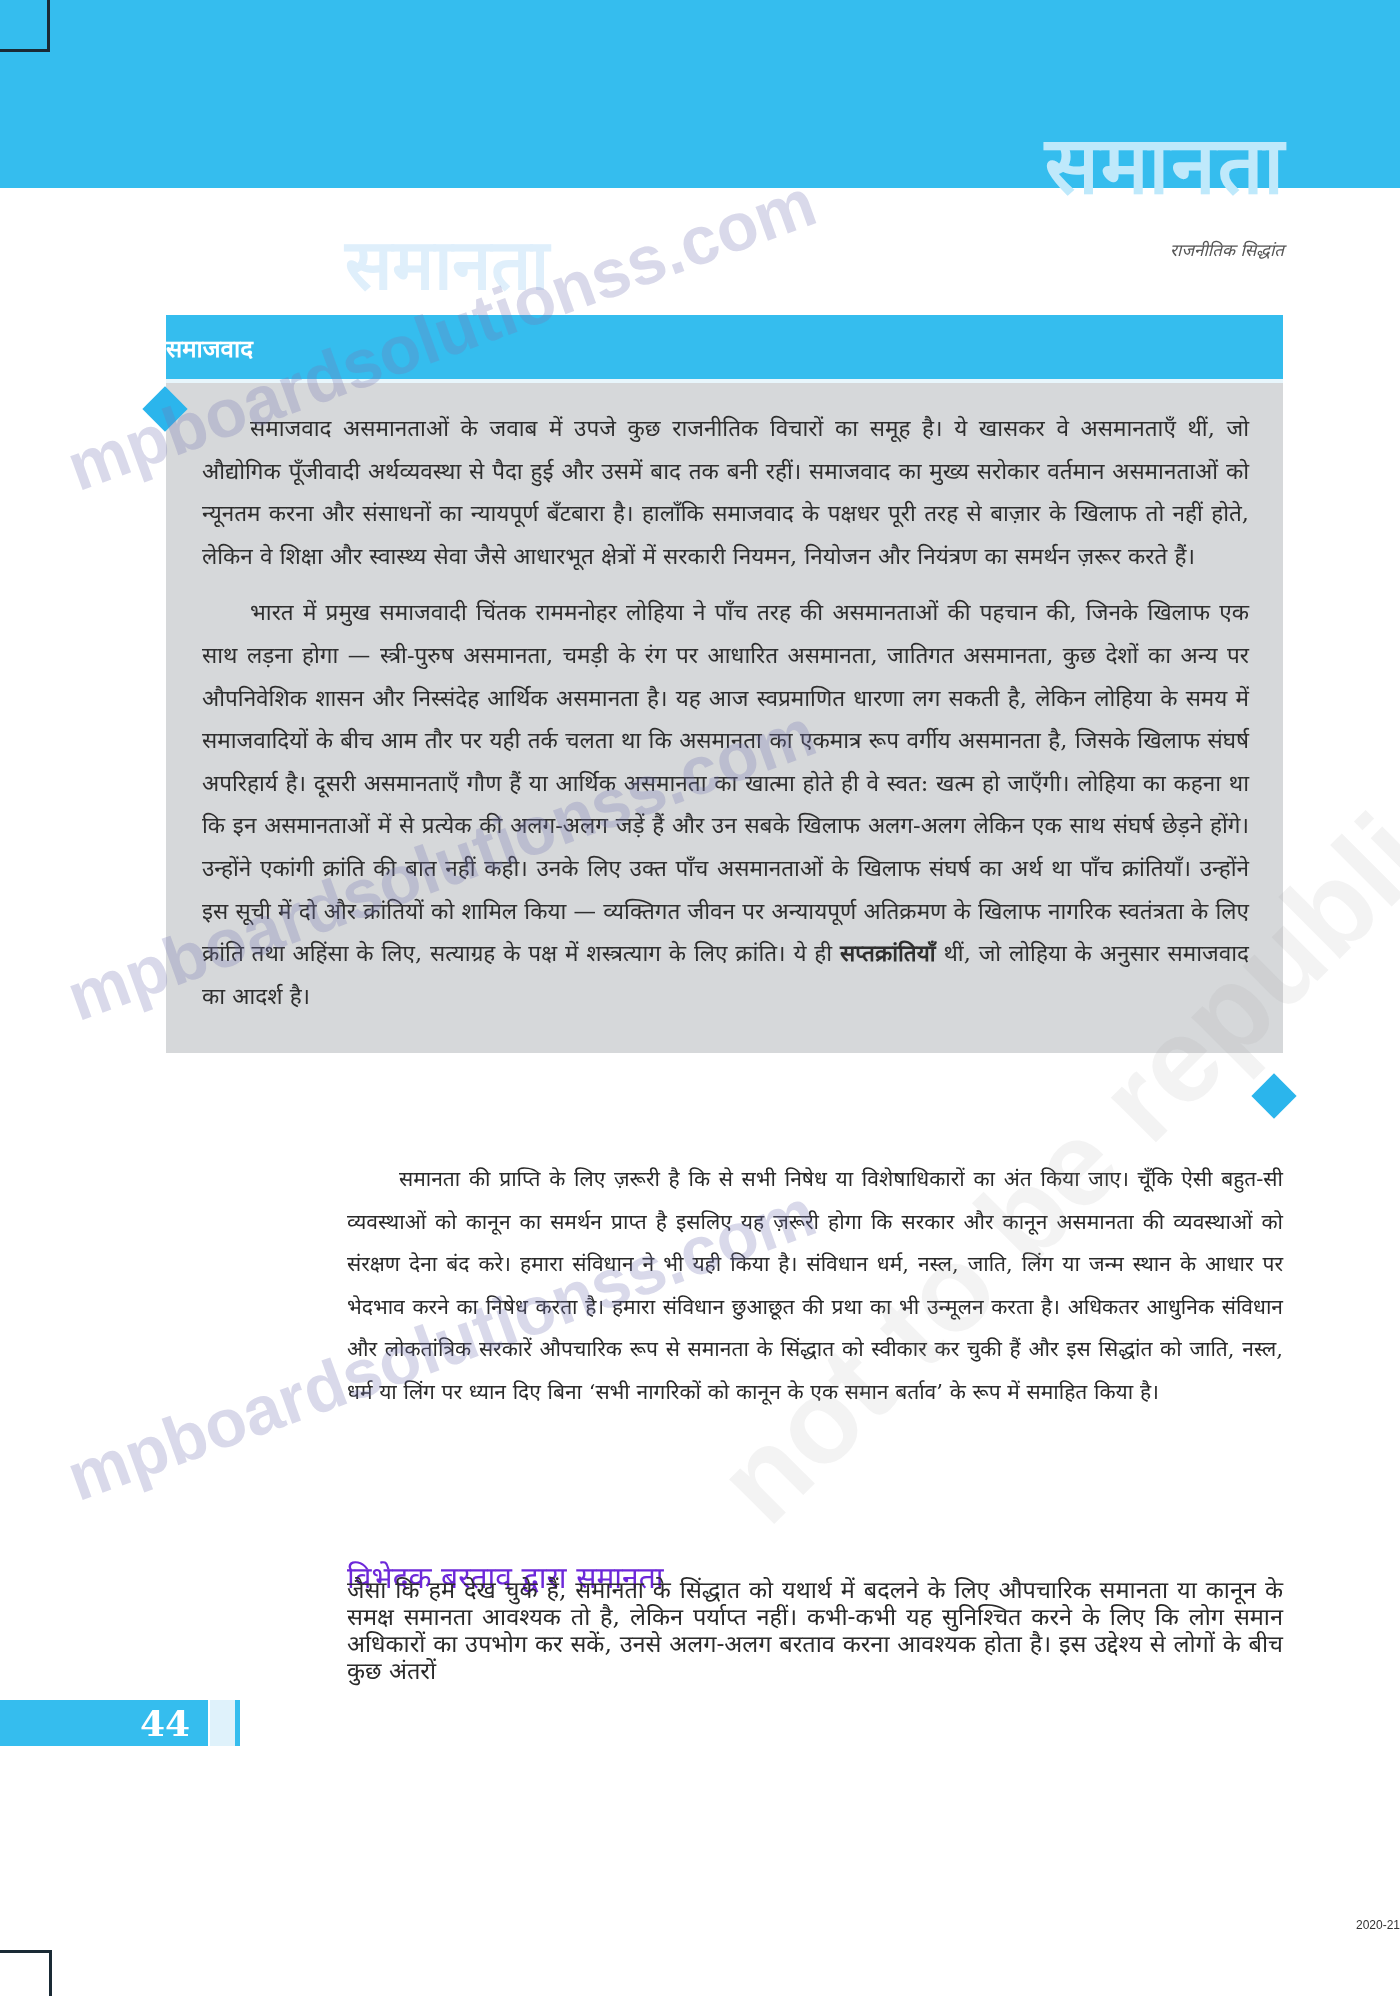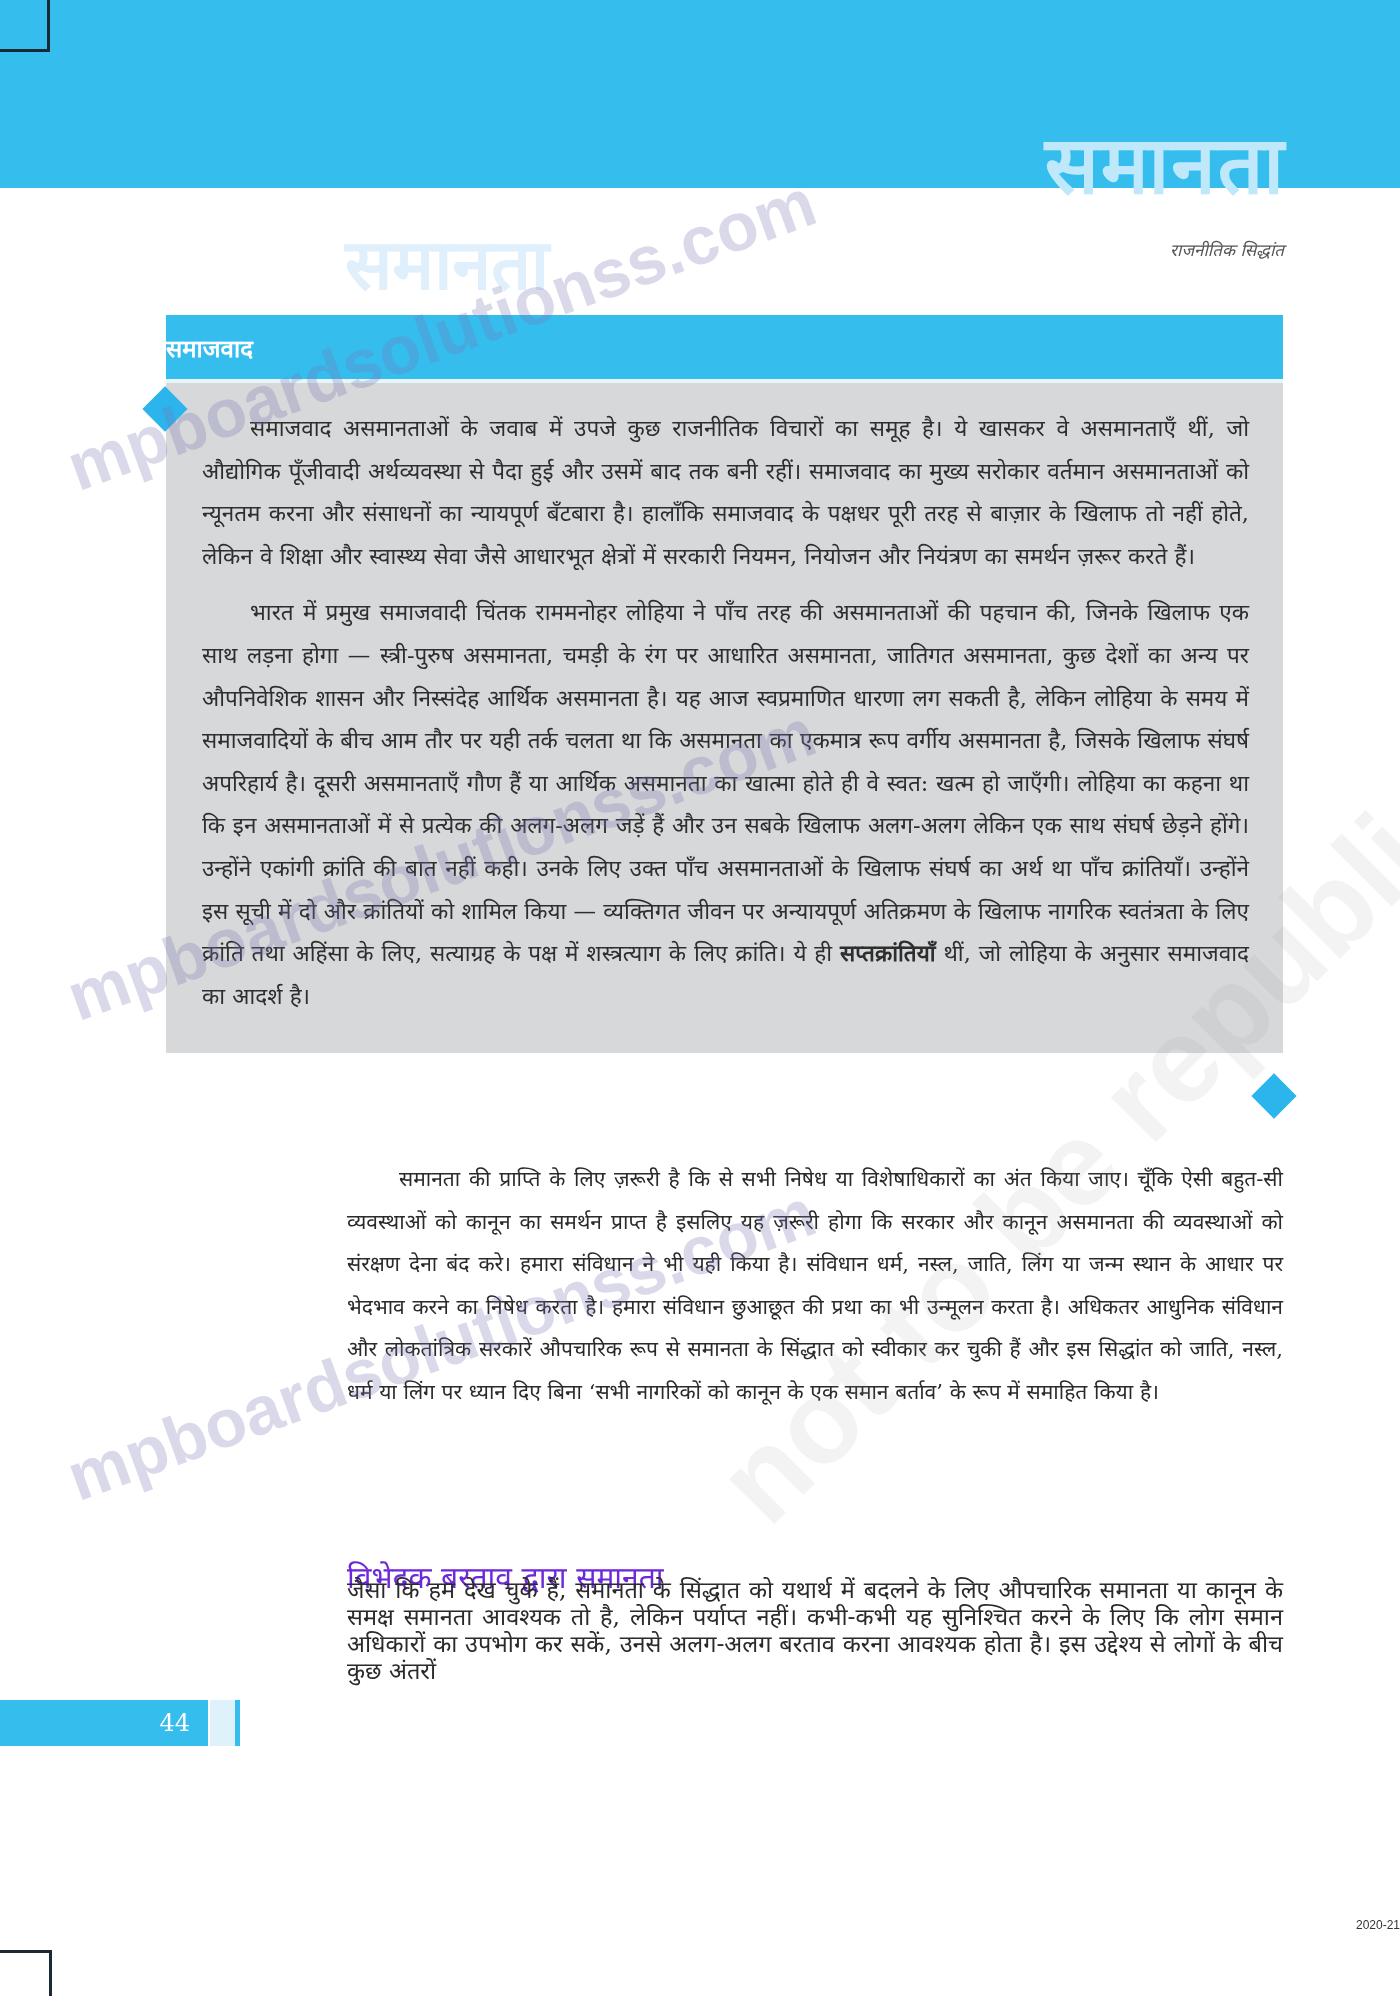--- a/index.html
+++ b/index.html
@@ -81,21 +81,21 @@
     .page-tab {
       position:absolute; left:0; top:1700px; width:208px; height:46px;
       background:#35bdee; display:flex; align-items:center; justify-content:flex-end;
       padding-right:18px; box-sizing:border-box;
     }
     .page-tab-stripe {
       position:absolute; left:210px; top:1700px; width:30px; height:46px;
       background:#dff2fb; border-right:5px solid #35bdee; box-sizing:border-box;
     }
     .page-number {
-      font-family:"DejaVu Serif", serif; font-weight:normal; font-size:24px; color:#ffffff;margin-left:13px;
+      font-family:"DejaVu Serif", serif; font-weight:bold; font-size:36px; color:#ffffff;margin-left:13px;
     }
     .footer-year {
       position:absolute; left:0; width:1400px; top:1918px; text-align:right;
       font-family:"Liberation Sans", sans-serif; font-size:12px; color:#333;
     }
     .crop-mark-bottom {
       position:absolute; left:0; top:1950px; width:52px; height:46px;
       border-top:3px solid #1a2a35; border-right:3px solid #1a2a35; box-sizing:border-box;
     }
     .watermark {

